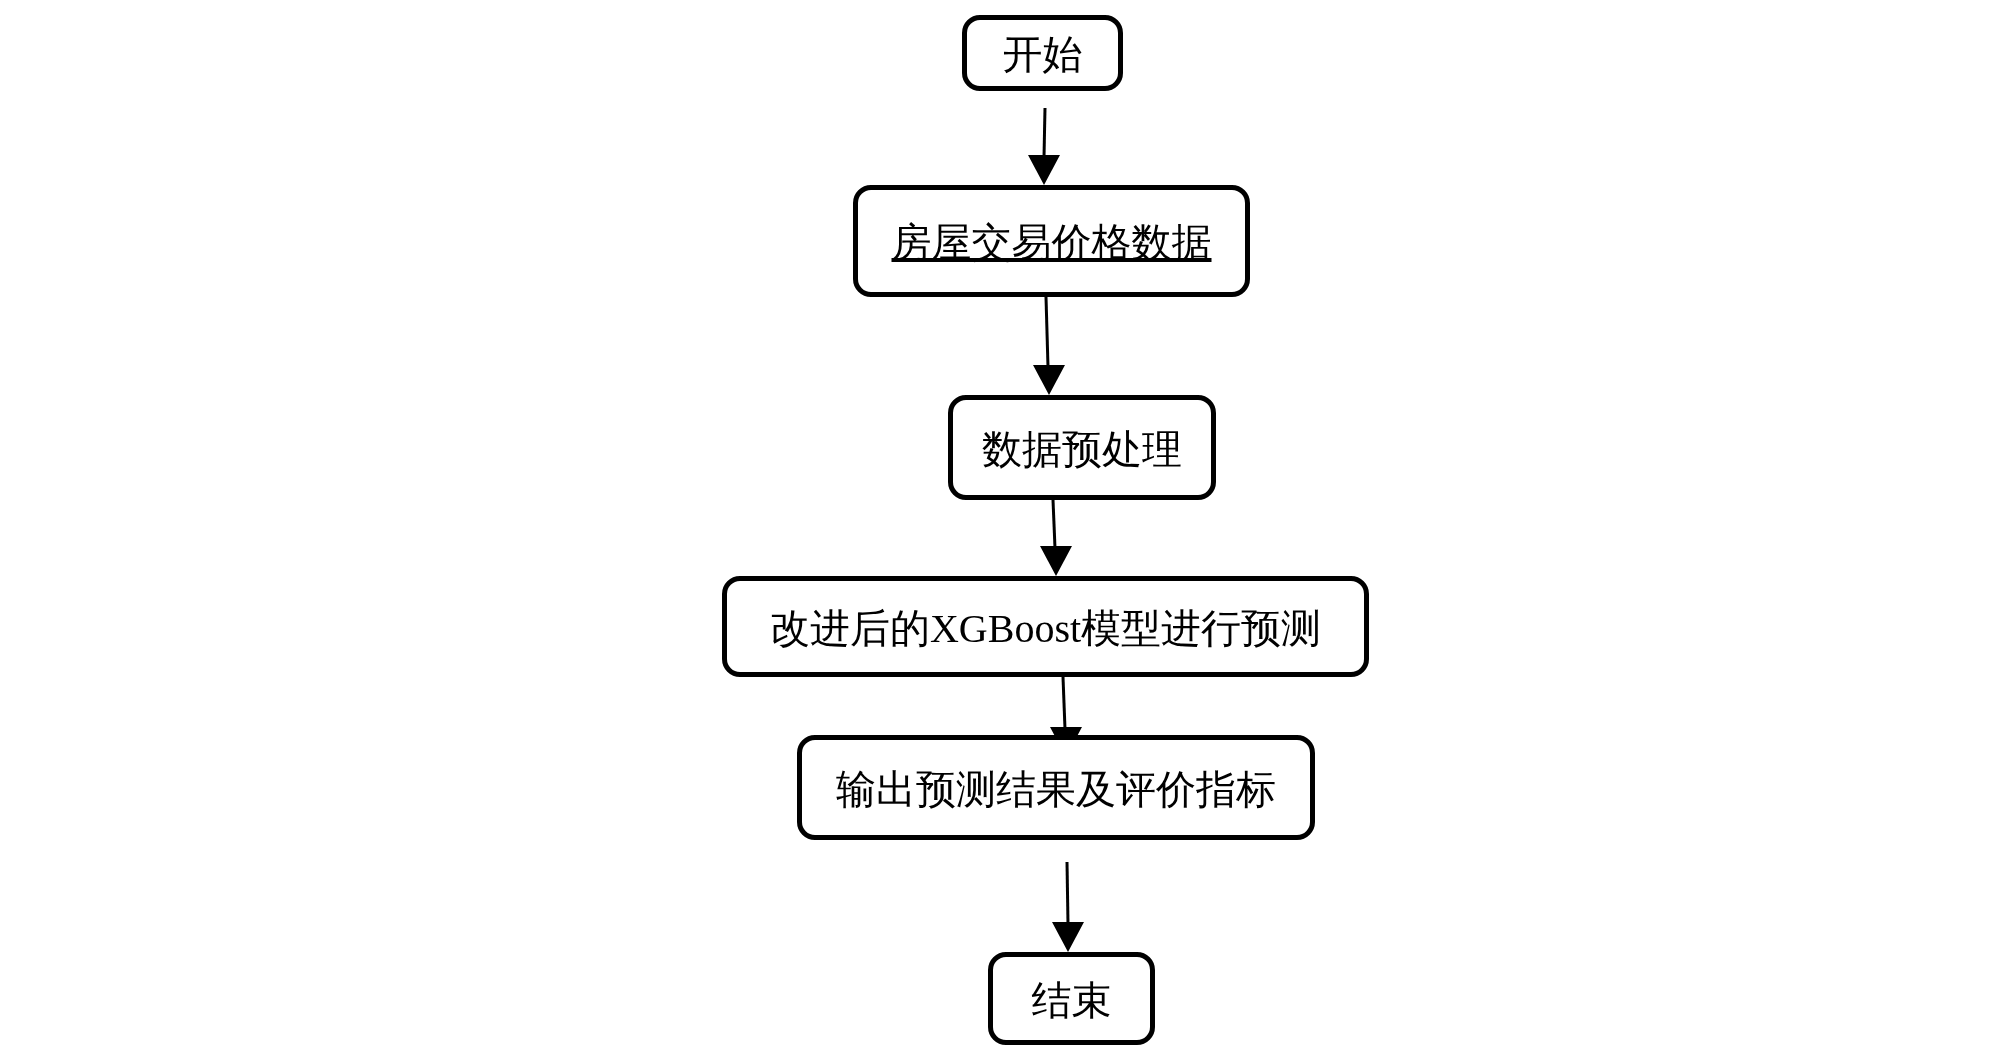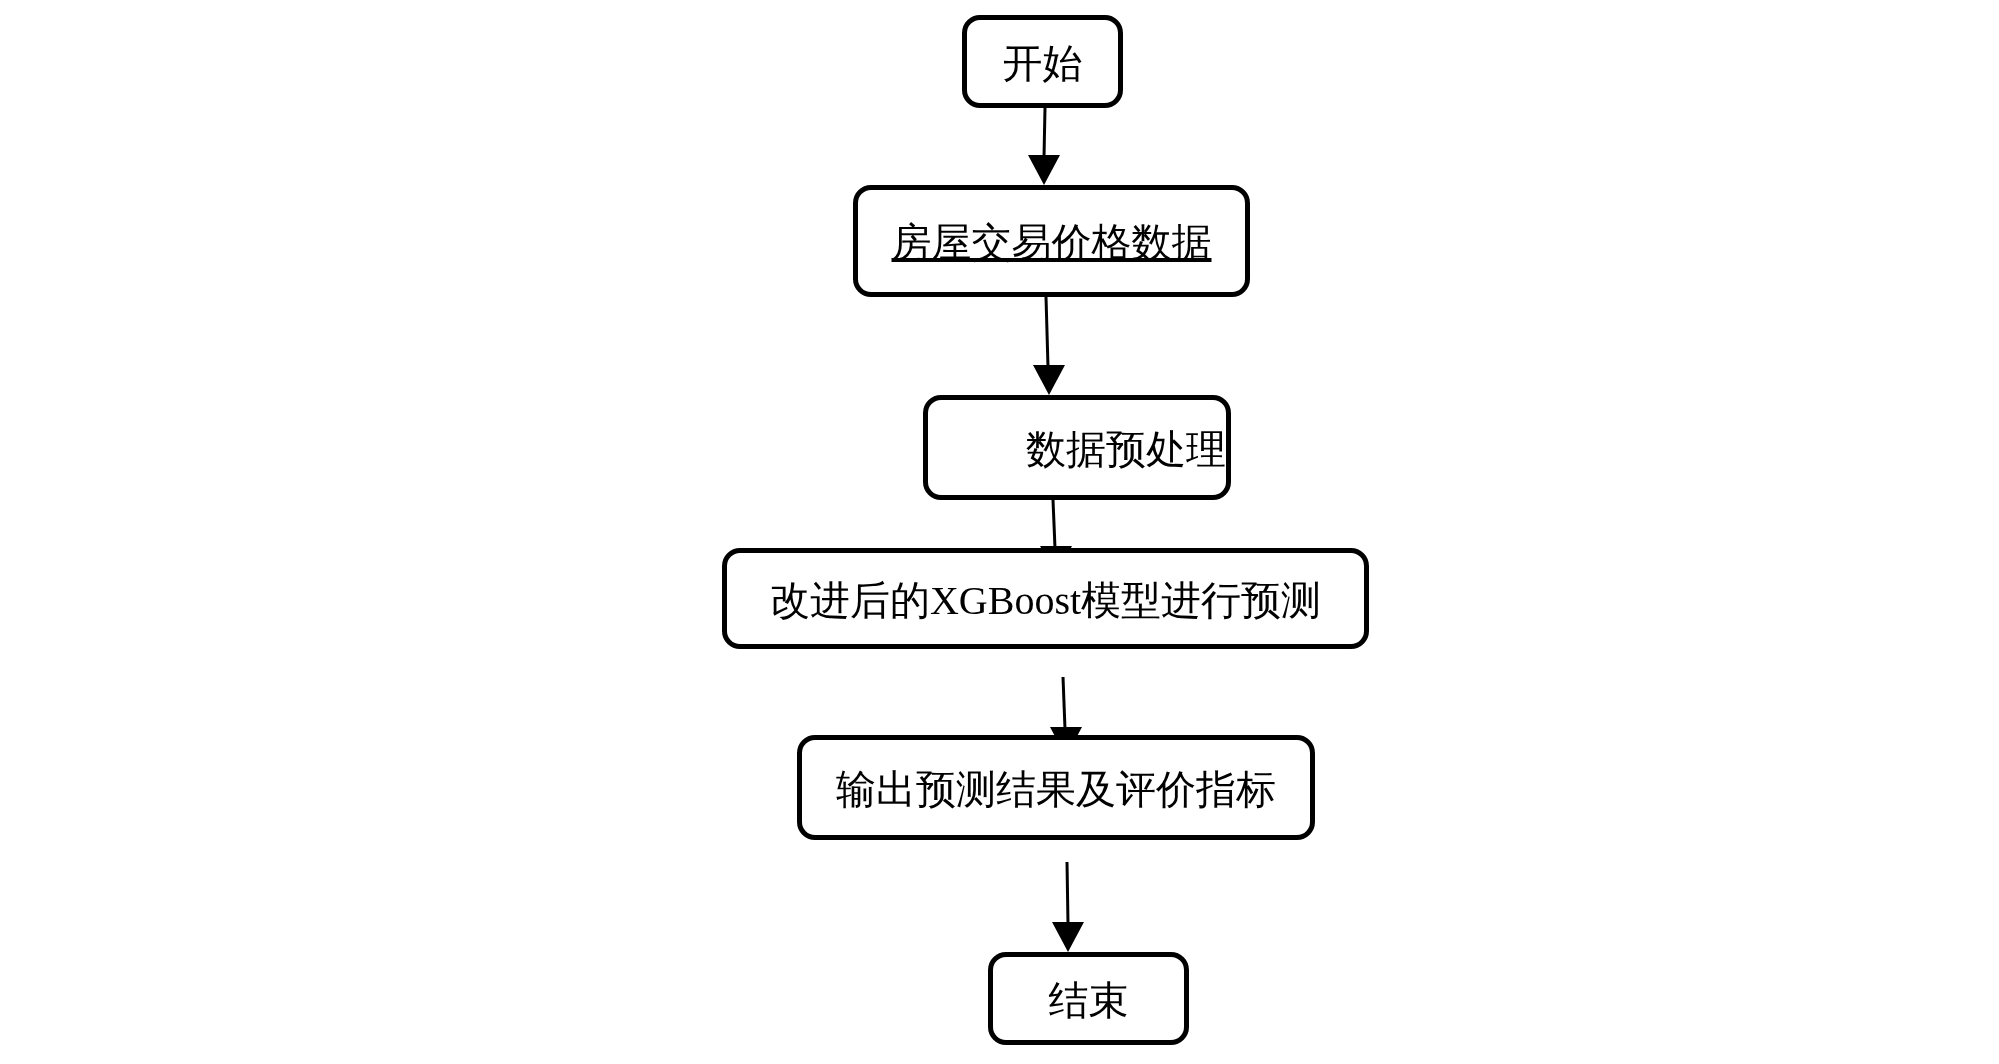--- a/index.html
+++ b/index.html
@@ -28,26 +28,26 @@
     font-size: 40px;
     white-space: nowrap;
     z-index: 2;
   }
   .node span {
     display: inline-block;
     line-height: 1;
     padding-top: 4px;
   }
   
-  #node-start          { left: 962px; top: 15px;  width: 161px; height: 93px;  }
+  #node-start          { left: 962px; top: 15px;  width: 161px; height: 76px;  }
   #node-input-data     { left: 853px; top: 185px; width: 397px; height: 112px; text-decoration: underline; }
-  #node-preprocessing  { left: 923px; top: 395px; width: 308px; height: 105px; justify-content: flex-end; }
-  #node-model-predict  { left: 722px; top: 548px; width: 647px; height: 101px; }
+  #node-preprocessing  { left: 948px; top: 395px; width: 268px; height: 105px; }
+  #node-model-predict  { left: 722px; top: 576px; width: 647px; height: 101px; }
   #node-output-results { left: 797px; top: 735px; width: 518px; height: 105px; }
-  #node-end            { left: 988px; top: 952px; width: 201px; height: 93px; justify-content: center;  }
+  #node-end            { left: 988px; top: 952px; width: 167px; height: 93px; justify-content: center;  }
 
   #arrow-layer {
     position: absolute;
     left: 0;
     top: 0;
     width: 1999px;
     height: 1064px;
     z-index: 1;
   }
   #arrow-layer line {

